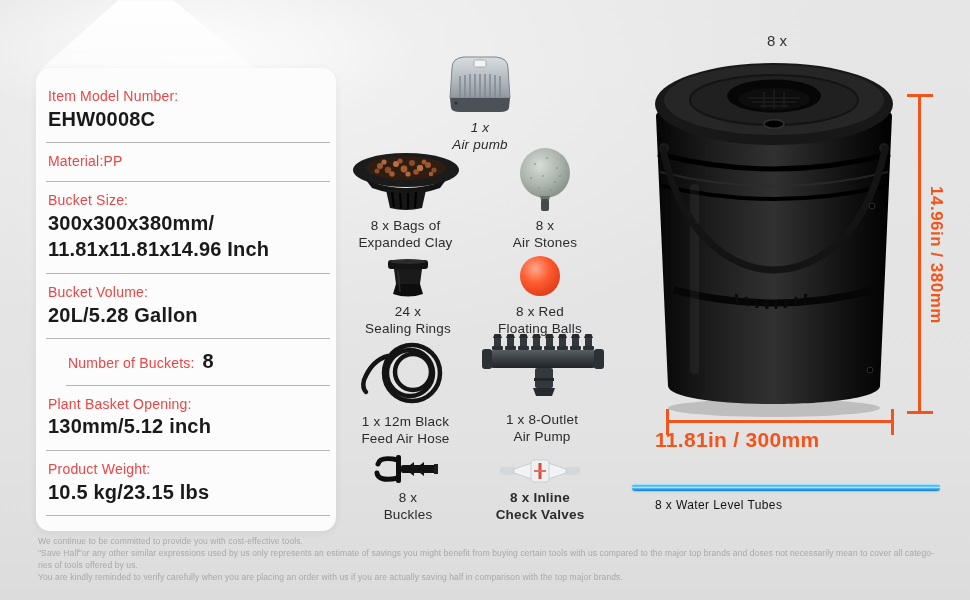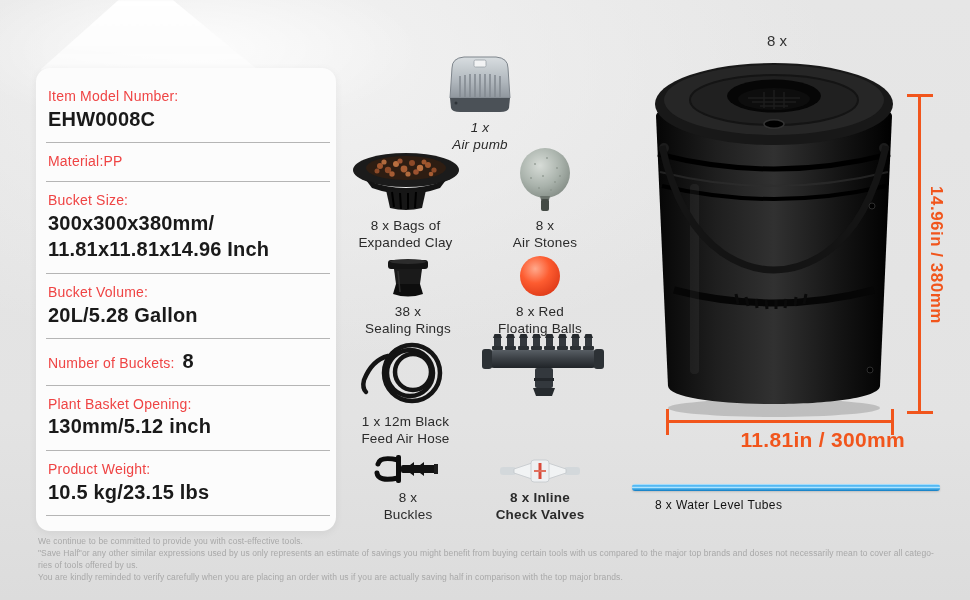--- a/index.html
+++ b/index.html
@@ -25,37 +25,37 @@
   
   .panel {
     position:absolute; left:36px; top:68px; width:300px; height:463px;
     background:#fcfcfc; border-radius:14px;
     box-shadow:0 2px 8px rgba(0,0,0,0.06);
     padding:10px 6px 0 10px;
   }
   .spec-row { padding:9px 2px 10px 2px; border-bottom:1.5px solid #b5b5b5; }
   .spec-label { font-size:14px; color:#ef4444; letter-spacing:0.2px; line-height:1.35; }
   .spec-value { font-size:20px; font-weight:bold; color:#1a1a1a; letter-spacing:0.2px; line-height:1.32; }
-  .spec-inline { display:flex; gap:8px; align-items:baseline; }
+  .spec-inline { display:flex; gap:8px; align-items:baseline;margin-left:20px; }
   
   .kit-item { position:absolute; text-align:center; }
   .kit-icon { display:flex; justify-content:center; align-items:flex-end; }
   .kit-cap { font-size:13.5px; color:#2b2b2b; line-height:1.28; margin-top:3px; letter-spacing:0.2px; }
   
   .count-top { position:absolute; left:742px; top:32px; width:70px; text-align:center; font-size:15px; color:#333; }
   .vdim-line { position:absolute; left:918px; top:95px; width:3px; height:318px; }
   .vdim-cap  { position:absolute; width:26px; height:3px; }
   .vdim-label {
     position:absolute; left:926px; top:110px; height:290px;
     writing-mode:vertical-rl; text-align:center;
     font-size:17px; font-weight:bold; letter-spacing:0.5px;
   }
   .hdim-line { position:absolute; left:667px; top:420px; width:226px; height:3px; }
   .hdim-cap  { position:absolute; width:3px; height:26px; top:409px; }
-  .hdim-label { position:absolute; left:655px; top:428px; width:250px; text-align:right; font-size:21px; font-weight:bold; letter-spacing:0.3px; }
+  .hdim-label { position:absolute; left:655px; top:428px; width:250px; text-align:left; font-size:21px; font-weight:bold; letter-spacing:0.3px; }
   .tube {
     position:absolute; left:632px; top:484px; width:308px; height:7px; border-radius:3px;
     background:linear-gradient(180deg,#cdeeff 0%,#2fa8ef 28%,#bfeaff 48%,#55b9f0 62%,#0e79c0 100%);
     box-shadow:0 1px 2px rgba(0,0,0,0.15);
   }
   .tube-label { position:absolute; left:655px; top:498px; width:260px; text-align:left; font-size:12px; color:#111; letter-spacing:0.4px; }
   
   .disclaimer { position:absolute; left:38px; top:536px; width:925px; color:#a8a8a8; font-size:8.5px; line-height:1.4; letter-spacing:0.1px; }
   .disclaimer div { white-space:nowrap; }
 </style>
@@ -206,21 +206,21 @@
     <div class="kit-icon">
       <svg width="56" height="42" viewBox="0 0 56 42">
         <rect x="8" y="2" width="40" height="9" rx="3" fill="#141414"></rect>
         <ellipse cx="28" cy="3.5" rx="18" ry="2.5" fill="#2c2c2c"></ellipse>
         <path d="M14,11 L42,11 L40,26 L16,26 Z" fill="#1a1a1a"></path>
         <path d="M16,26 L40,26 L43,36 Q28,41 13,36 Z" fill="#0d0d0d"></path>
         <path d="M18,13 L20,34" stroke="#2e2e2e" stroke-width="1.5" fill="none"></path>
       </svg>
     </div>
     <div class="kit-cap">
-      <div>38 x</div>
+      <div>24 x</div>
       <div>Sealing Rings</div>
     </div>
   </div>
 
   <div class="kit-item" style="left:475px;top:254px;width:130px;">
     <div class="kit-icon">
       <svg width="46" height="46" viewBox="0 0 46 46">
         <defs>
           <radialGradient id="rg" cx="0.38" cy="0.32" r="0.8">
             <stop offset="0" stop-color="#ffa98c"></stop>
@@ -294,20 +294,24 @@
           <rect x="90" y="12" width="11" height="4" rx="1"></rect>
             <rect x="103" y="12" width="11" height="4" rx="1"></rect>
         </g>
         <rect x="6" y="16" width="114" height="18" rx="8" fill="url(#mg)"></rect>
         <rect x="2" y="15" width="10" height="20" rx="3" fill="#2c3135"></rect>
         <rect x="114" y="15" width="10" height="20" rx="3" fill="#2c3135"></rect>
         <rect x="55" y="34" width="18" height="20" rx="2" fill="#33383d"></rect>
         <path d="M53,54 h22 l-3,8 h-16 Z" fill="#262a2e"></path>
         <rect x="54" y="44" width="20" height="3" fill="#22262a"></rect>
       </svg>
+    </div>
+    <div class="kit-cap">
+      <div>1 x 8-Outlet</div>
+      <div>Air Pump</div>
     </div>
   </div>
 
   <div class="kit-item" style="left:343px;top:452px;width:130px;">
     <div class="kit-icon">
       <svg width="72" height="34" viewBox="0 0 72 34">
         <g stroke="#0d0d0d" stroke-width="5" fill="none" stroke-linecap="round">
           <path d="M26,8 Q8,4 6,12"></path>
           <path d="M26,26 Q6,30 5,21"></path>
         </g>

